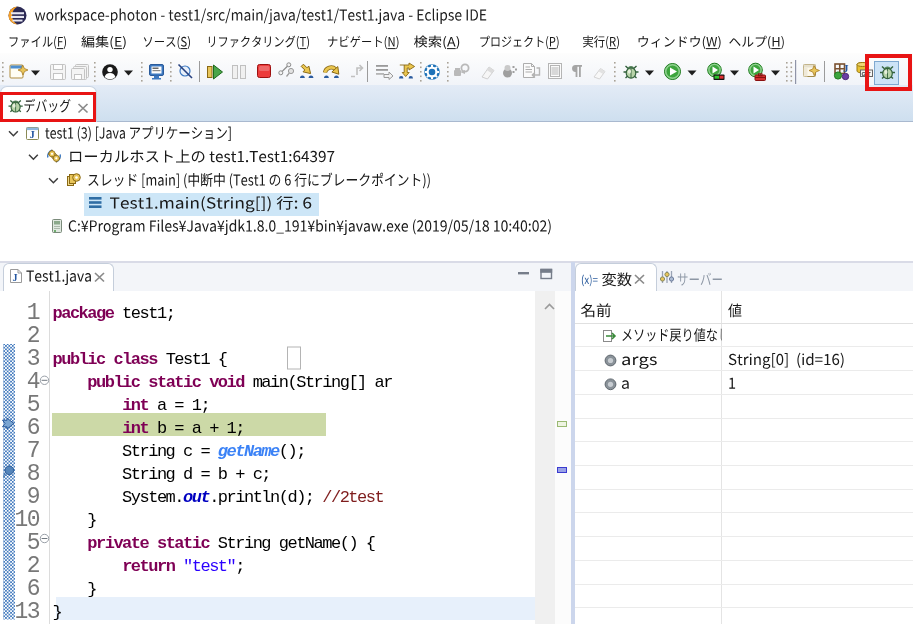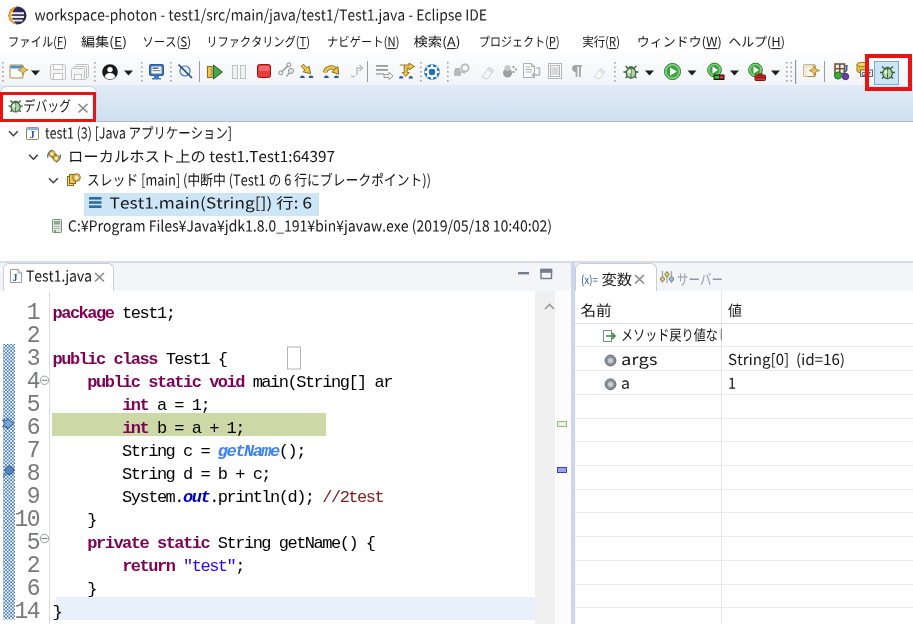--- a/index.html
+++ b/index.html
@@ -36,21 +36,21 @@
 <div class="abs" style="left:575px;top:417.6px;width:338px;height:1px;background:#ebebeb;"></div>
 <div class="abs" style="left:575px;top:441.3px;width:338px;height:1px;background:#ebebeb;"></div>
 <div class="abs" style="left:575px;top:465.0px;width:338px;height:1px;background:#ebebeb;"></div>
 <div class="abs" style="left:575px;top:488.7px;width:338px;height:1px;background:#ebebeb;"></div>
 <div class="abs" style="left:575px;top:512.4px;width:338px;height:1px;background:#ebebeb;"></div>
 <div class="abs" style="left:575px;top:536.2px;width:338px;height:1px;background:#ebebeb;"></div>
 <div class="abs" style="left:575px;top:559.9px;width:338px;height:1px;background:#ebebeb;"></div>
 <div class="abs" style="left:575px;top:583.6px;width:338px;height:1px;background:#ebebeb;"></div>
 <div class="abs" style="left:575px;top:607.3px;width:338px;height:1px;background:#ebebeb;"></div>
 <div class="abs code" style="left:52.5px;top:302.4px;width:522px;"><div><b>package</b> test1;</div><div>&nbsp;</div><div><b>public</b> <b>class</b> Test1 {</div><div>    <b>public</b> <b>static</b> <b>void</b> main(String[] ar</div><div>        <b>int</b> a = 1;</div><div>        <b>int</b> b = a + 1;</div><div>        String c = <i class="gm">getName</i>();</div><div>        String d = b + c;</div><div>        System.<i class="sf">out</i>.println(d); <span class="cm">//2test</span></div><div>    }</div><div>    <b>private</b> <b>static</b> String getName() {</div><div>        <b>return</b> <span class="st">"test"</span>;</div><div>    }</div><div>}</div></div>
-<div class="abs lnum" style="left:5.5px;top:302.4px;width:33.5px;"><div>1</div><div>2</div><div>3</div><div>4</div><div>5</div><div>6</div><div>7</div><div>8</div><div>9</div><div>10</div><div>5</div><div>2</div><div>6</div><div>14</div></div>
+<div class="abs lnum" style="left:5.5px;top:302.4px;width:33.5px;"><div>1</div><div>2</div><div>3</div><div>4</div><div>5</div><div>6</div><div>7</div><div>8</div><div>9</div><div>10</div><div>5</div><div>2</div><div>6</div><div>13</div></div>
 <div class="abs" style="left:0px;top:92px;width:96px;height:30px;border:3.5px solid #e81414;z-index:30"></div>
 <div class="abs" style="left:864.5px;top:53.5px;width:47.5px;height:37px;border:4px solid #e81414;z-index:30"></div>
 <svg class="abs" style="left:0;top:0;z-index:20" width="913" height="624" viewBox="0 0 913 624">
 <rect x="287.5" y="347" width="13" height="22" fill="none" stroke="#b4b4b4" stroke-width="1"></rect>
     <circle cx="44.5" cy="380.3" r="4.2" fill="#fff" stroke="#9aa0a8" stroke-width="1"></circle>
     <rect x="41.6" y="379.8" width="5.8" height="1" fill="#707880"></rect>
     <circle cx="44.5" cy="538.5" r="4.2" fill="#fff" stroke="#9aa0a8" stroke-width="1"></circle>
     <rect x="41.6" y="538.0" width="5.8" height="1" fill="#707880"></rect>
     <defs>
       <pattern id="hat" width="3.4" height="3.4" patternUnits="userSpaceOnUse">

